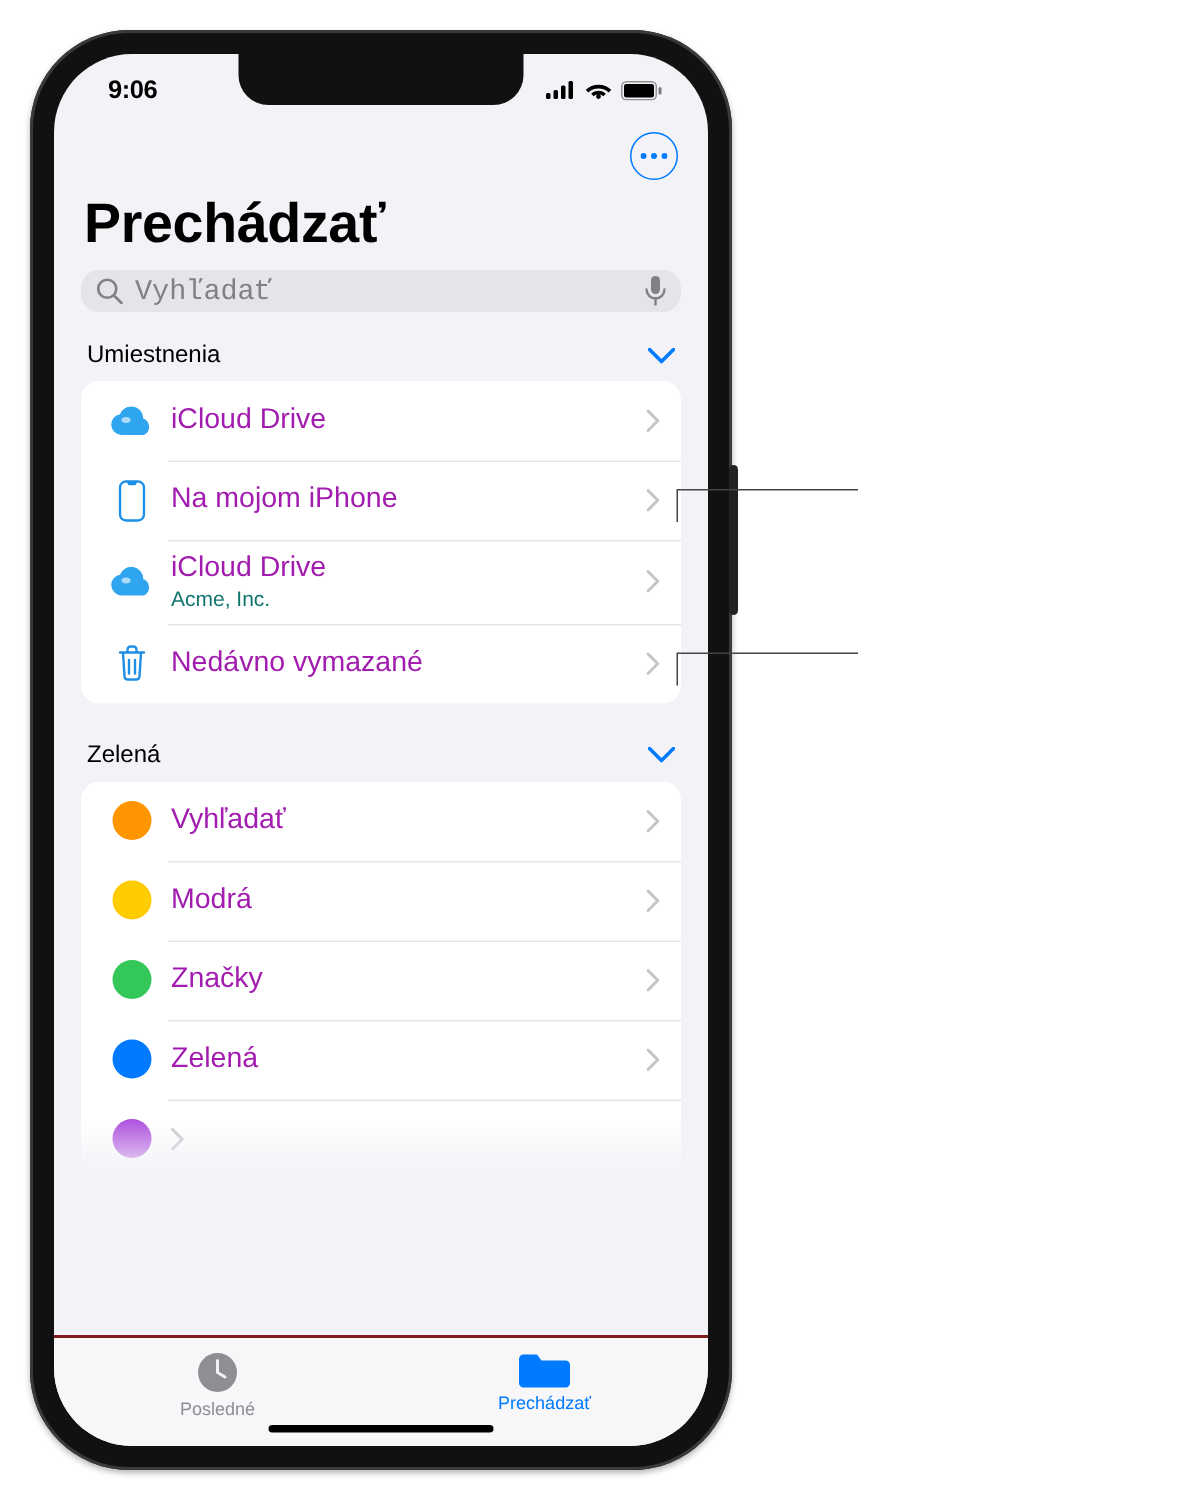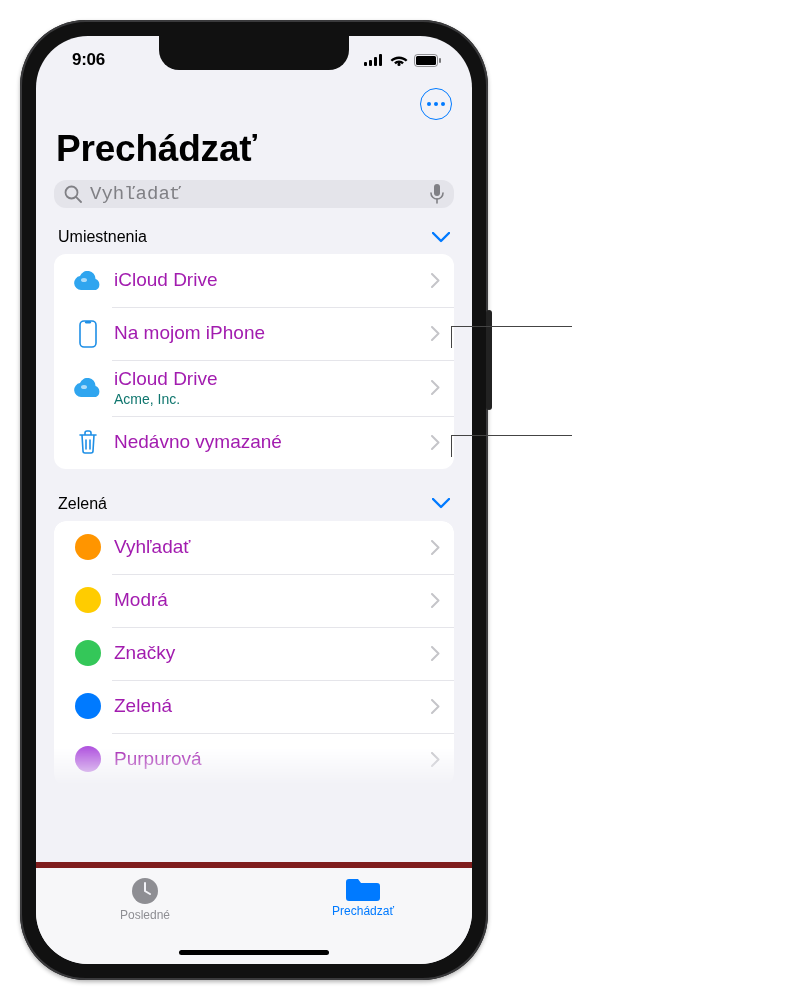--- a/index.html
+++ b/index.html
@@ -185,22 +185,22 @@
     }
     .row-chev {
       color: #c5c5c9;
     }
     .tag-dot {
       width: 26px;
       height: 26px;
       border-radius: 50%;
     }
     .tab-bar {
-      height: 102px;
-      border-top: 6px solid #7f1d1d;
+      height: 74px;
+      border-top: 2px solid #7f1d1d;
       background: rgba(247,247,249,.94);
       display: flex;
       flex-shrink: 0;
     }
     .tab {
       flex: 1;
       display: flex;
       flex-direction: column;
       align-items: center;
       justify-content: flex-start;
@@ -417,23 +417,20 @@
                 <span class="row-label">Zelená</span>
               </span>
             <svg class="row-chev" width="9" height="15" viewBox="0 0 9 15">
                 <path d="M1 1l6.5 6.5L1 14" fill="none" stroke="currentColor" stroke-width="2" stroke-linecap="round" stroke-linejoin="round"></path>
               </svg>
           </div>
           <div class="row">
             <span class="row-icon">
                 <span class="tag-dot" style="background:#af52de"></span>
               </span>
-            <span class="row-text">
-                <span class="row-label">Purpurová</span>
-              </span>
             <svg class="row-chev" width="9" height="15" viewBox="0 0 9 15">
                 <path d="M1 1l6.5 6.5L1 14" fill="none" stroke="currentColor" stroke-width="2" stroke-linecap="round" stroke-linejoin="round"></path>
               </svg>
           </div>
         </div>
       </div>
 
       <div class="tab-bar">
         <div class="tab inactive">
           <svg width="30" height="30" viewBox="0 0 30 30">

